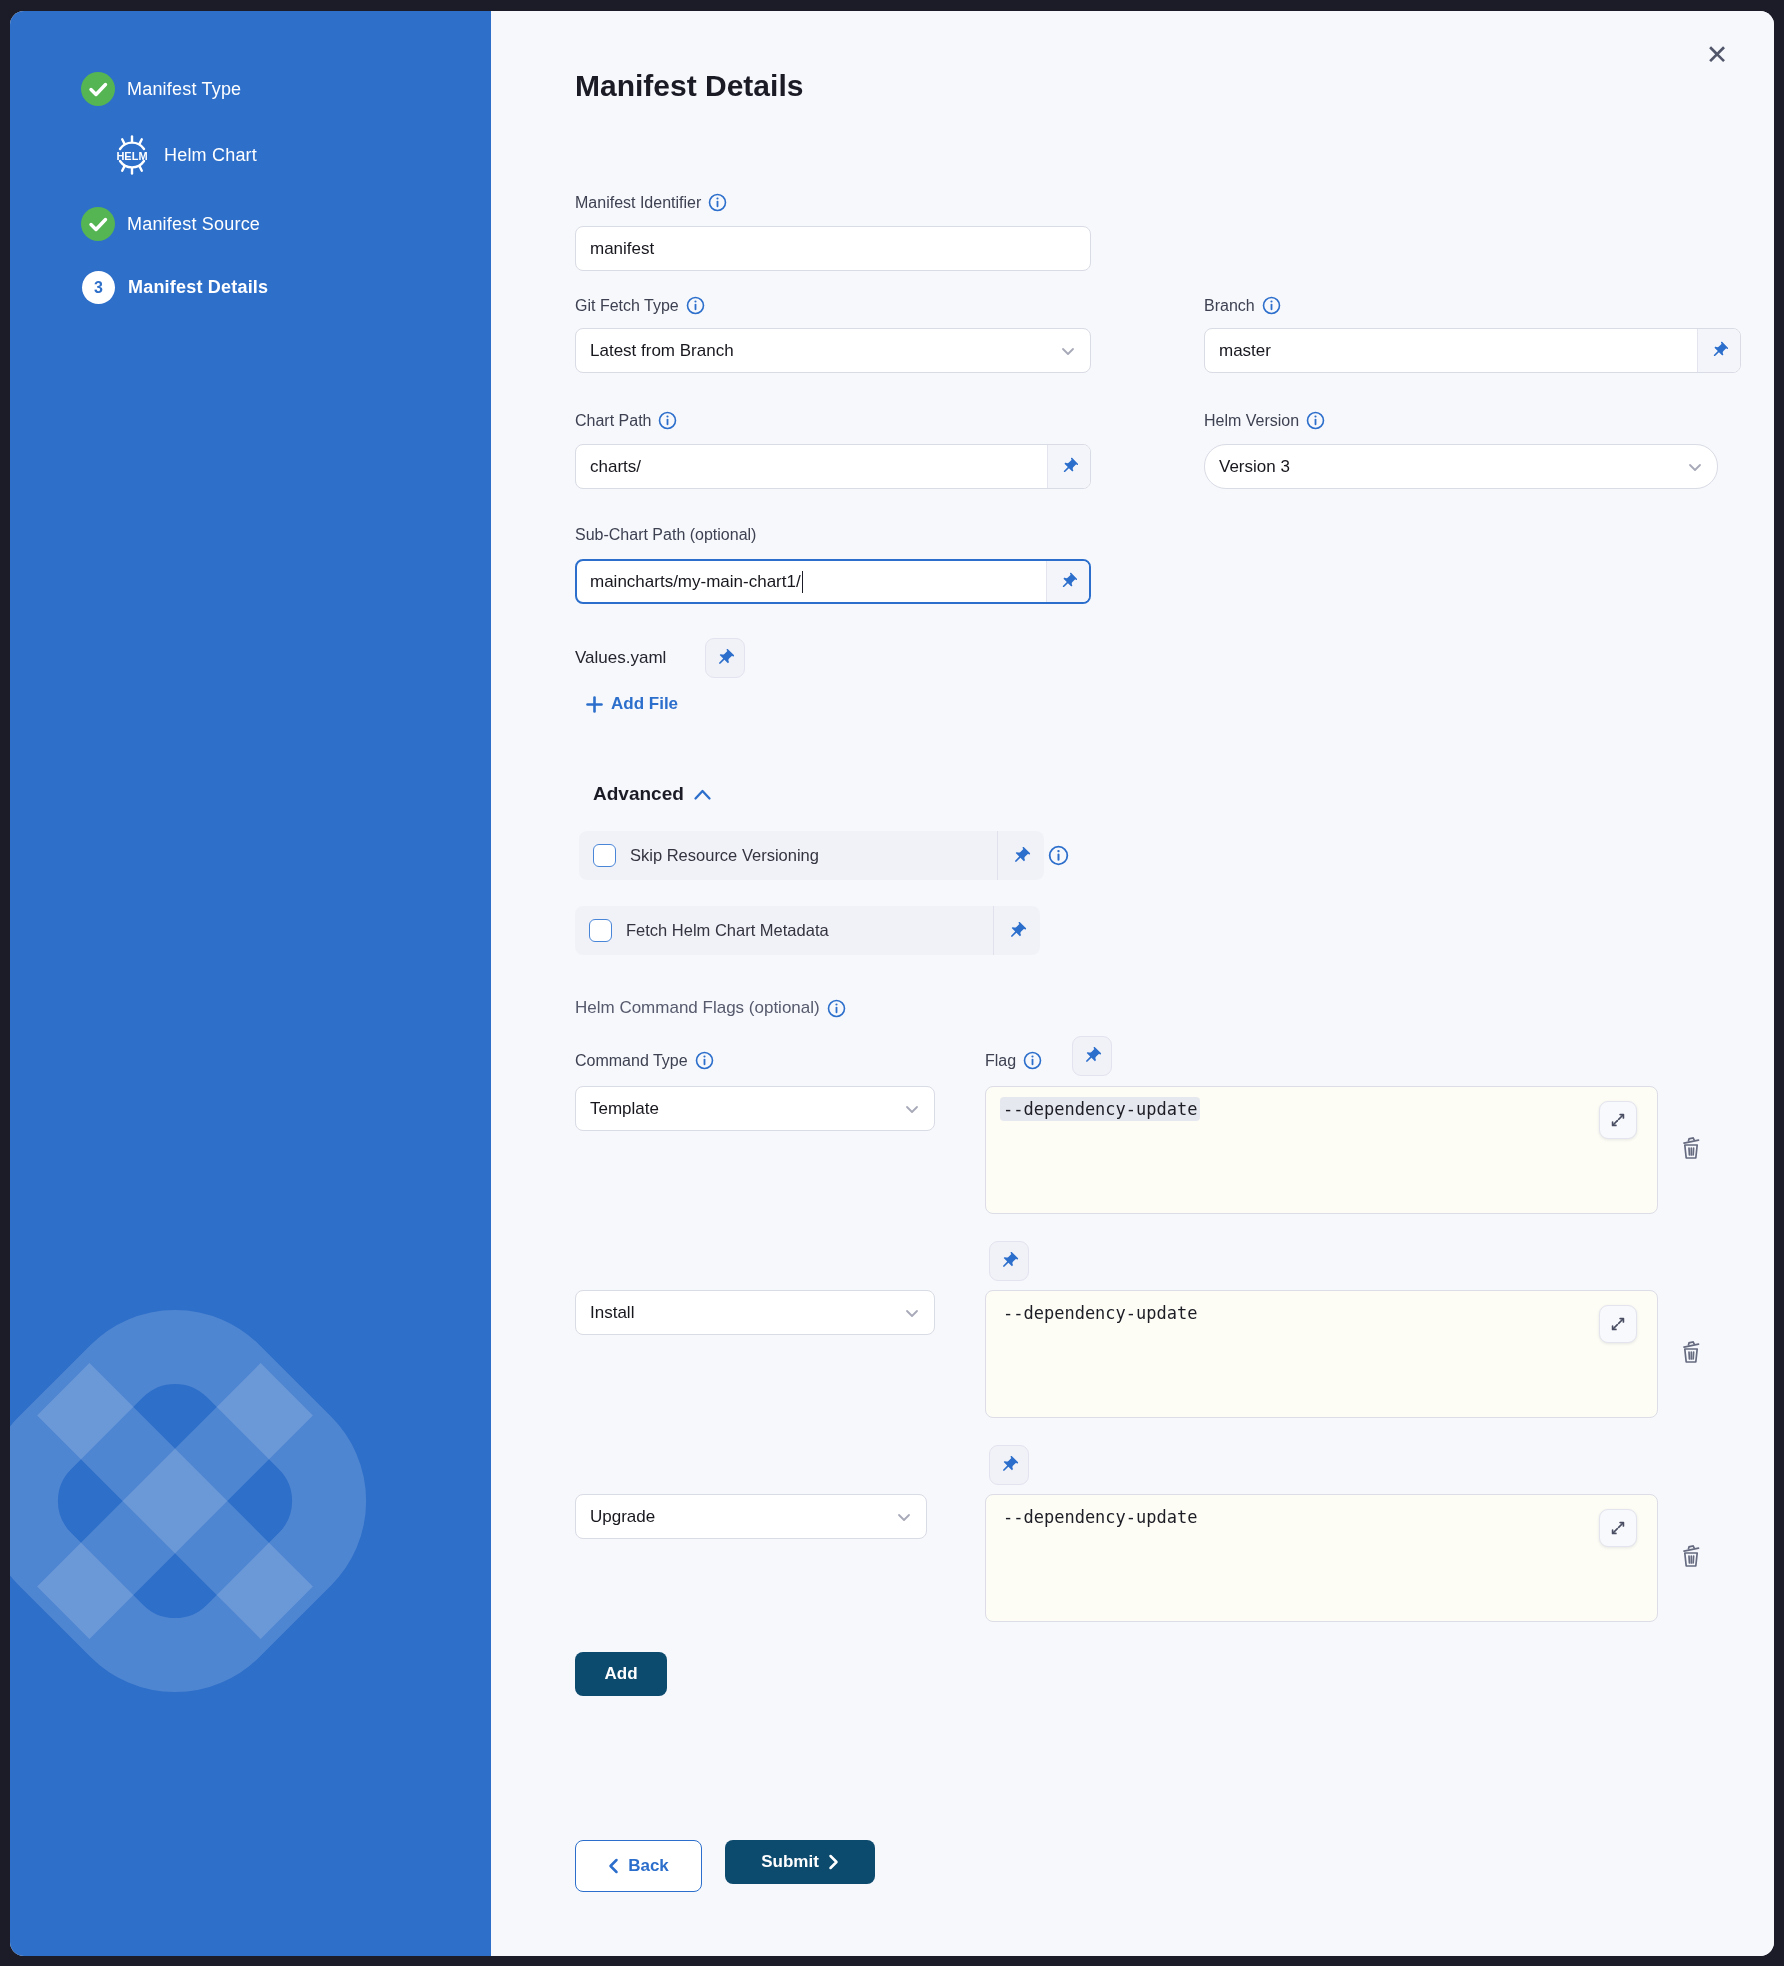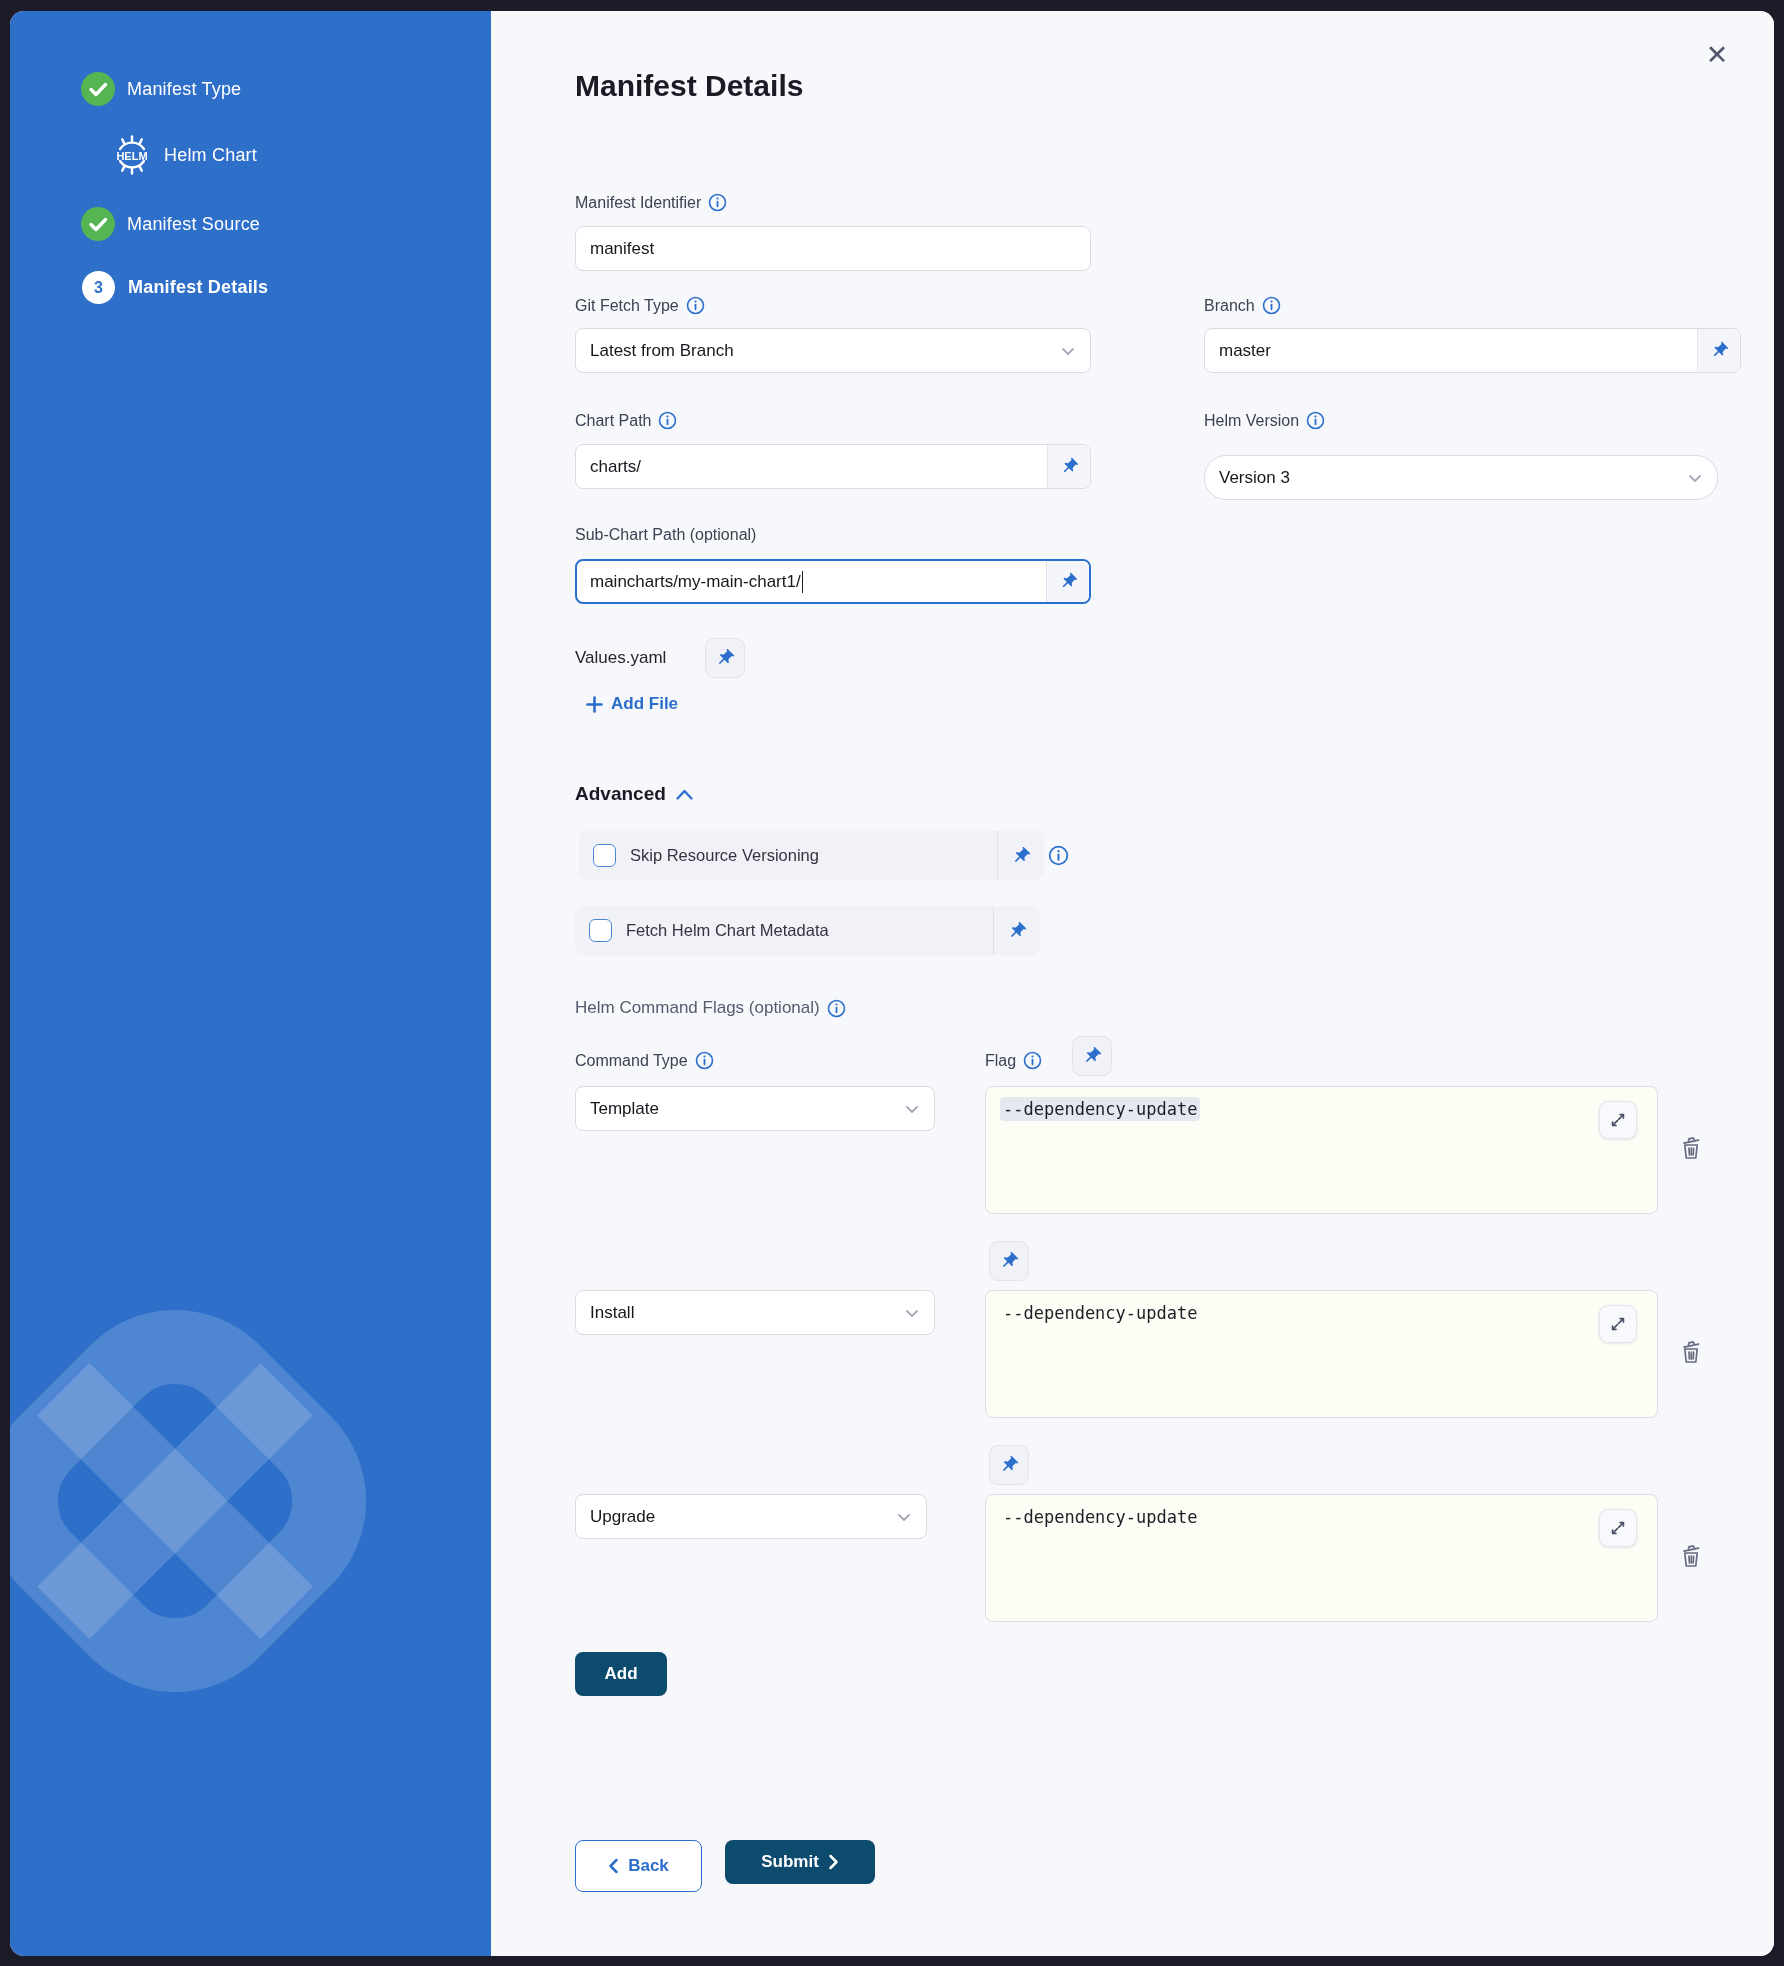--- a/index.html
+++ b/index.html
@@ -33,21 +33,21 @@
   .fake-input{flex:1;display:flex;align-items:center;padding-left:13px;font-size:17px;color:#17171e;}
   .caret{width:1.5px;height:22px;background:#1c1c28;margin-left:1px;}
   .select{cursor:pointer;}
   .select .sel-value{flex:1;padding-left:14px;font-size:17px;color:#17171e;}
   .select .chev{margin-right:12px;}
   .pin-btn{position:absolute;width:40px;height:40px;border-radius:9px;background:#f1f2f8;border:1px solid #e2e3ee;
     display:flex;align-items:center;justify-content:center;cursor:pointer;box-sizing:border-box;}
   .inline-label{position:absolute;font-size:17px;color:#24252e;}
   .link-row{position:absolute;display:flex;align-items:center;gap:8px;color:#2c6ecb;font-size:17px;
     font-weight:600;cursor:pointer;}
-  .advanced{position:absolute;display:flex;align-items:center;gap:9px;cursor:pointer;}
+  .advanced{position:absolute;display:flex;align-items:center;gap:9px;cursor:pointer;margin-left:18px;}
   .advanced .adv-label{font-size:19px;font-weight:700;color:#1b1b26;}
   .chk-row{position:absolute;width:465px;height:49px;background:#f1f2f8;border-radius:8px;display:flex;
     align-items:center;box-sizing:border-box;}
   .cbx{width:23px;height:23px;border:1.5px solid #4a86d8;border-radius:6px;background:#fff;margin-left:14px;
     box-sizing:border-box;cursor:pointer;flex:0 0 23px;}
   .chk-label{margin-left:14px;font-size:16.5px;color:#33343f;flex:1;}
   .chk-pin{width:46px;align-self:stretch;border-left:1px solid #e0e1ec;display:flex;align-items:center;
     justify-content:center;cursor:pointer;flex:0 0 46px;}
   .muted-label{color:#565a6c;}
   .flag-box{position:absolute;width:673px;height:128px;background:#fdfdf6;border:1px solid #dcdde6;
@@ -190,21 +190,21 @@
     </div>
 
     <div class="f-label" style="left:713px;top:400px;">
       <span>Helm Version</span>
       <svg class="info" viewBox="0 0 20 20">
         <circle cx="10" cy="10" r="8.4" fill="none" stroke="#2c6ecb" stroke-width="1.7"></circle>
         <line x1="10" y1="9" x2="10" y2="14" stroke="#2c6ecb" stroke-width="1.9" stroke-linecap="round"></line>
         <circle cx="10" cy="5.8" r="1.15" fill="#2c6ecb"></circle>
       </svg>
     </div>
-    <div class="select" style="left:713px;top:444px;width:514px;border-radius:22px;">
+    <div class="select" style="left:713px;top:433px;width:514px;border-radius:22px;">
       <span class="sel-value">Version 3</span>
       <svg class="chev" width="20" height="20" viewBox="0 0 20 20">
         <polyline points="5,8 10,13 15,8" fill="none" stroke="#a7a9b8" stroke-width="1.8" stroke-linecap="round" stroke-linejoin="round"></polyline>
       </svg>
     </div>
 
     <div class="f-label" style="left:84px;top:515px;">
       <span>Sub-Chart Path (optional)</span>
     </div>
     <div class="field focused" style="left:84px;top:548px;width:516px;">

